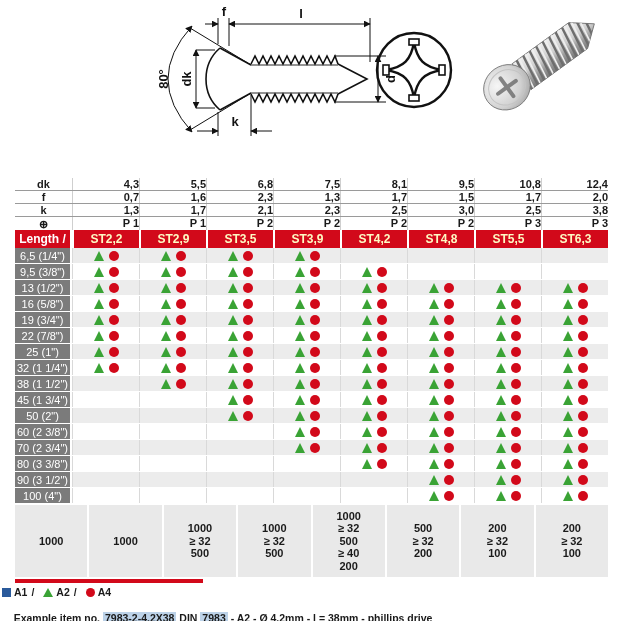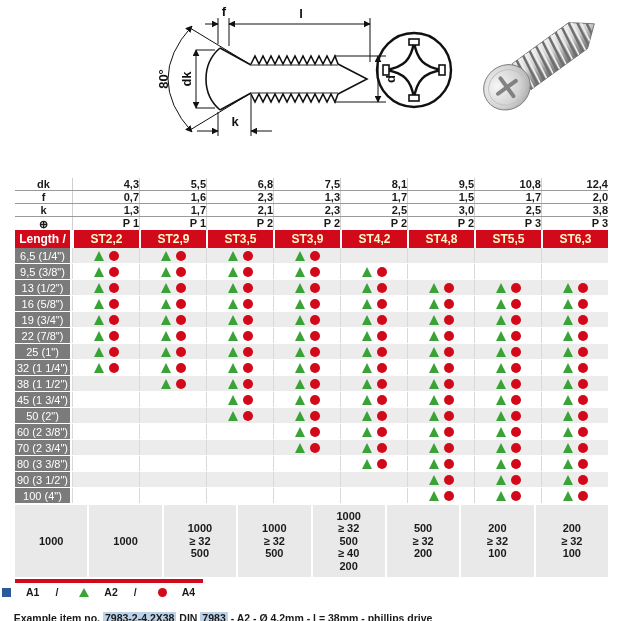--- a/index.html
+++ b/index.html
@@ -45,21 +45,21 @@
   .su-label { width:57px; background:var(--red); color:#fff; font-weight:bold; font-size:12px;
               display:flex; align-items:center; justify-content:center; border-right:2px solid #fff; }
   .su-cell { flex:1 1 0; background:#e9e9e9; border-left:2px solid #fff;
              display:flex; flex-direction:column; align-items:center; justify-content:center;
              font-size:11px; font-weight:600; line-height:12.5px; }
   .su-cell:first-of-type { border-left:none; }
 
   
   .red-bar { position:absolute; left:15px; top:579px; width:188px; height:4px; background:var(--red); }
   .legend { position:absolute; left:2px; top:586px; width:620px; font-size:10.5px; font-weight:bold;
-            display:flex; align-items:center; white-space:pre;gap:12px; }
+            display:flex; align-items:center; white-space:pre; }
   .legend .sq  { display:inline-block; width:9px; height:9px; background:var(--blue); margin:0 3px 0 0; }
   .legend .ltri{ display:inline-block; width:0; height:0; border-left:5px solid transparent;
                  border-right:5px solid transparent; border-bottom:9px solid var(--green); margin:0 3px 0 5px; }
   .legend .ldot{ display:inline-block; width:9px; height:9px; border-radius:50%; background:var(--red);
                  margin:0 3px 0 5px; }
   .legend .sep { margin:0 4px; }
   .example { position:absolute; left:2px; top:600px; width:620px; font-size:10.5px; font-weight:bold;
              white-space:pre; }
   .example .hl { background:var(--hl); padding:0 2px; }
 </style>

